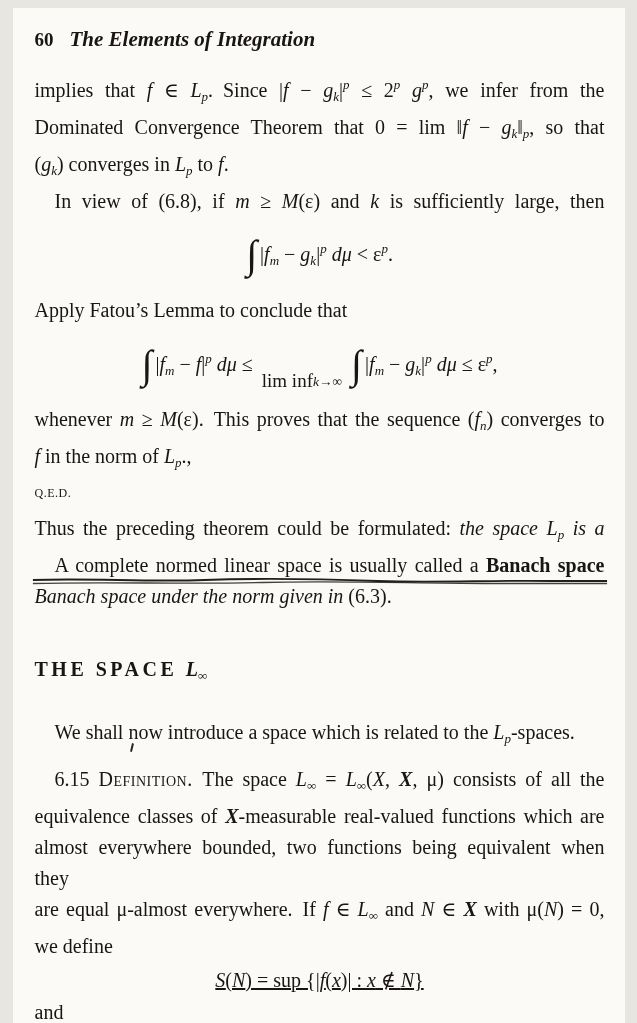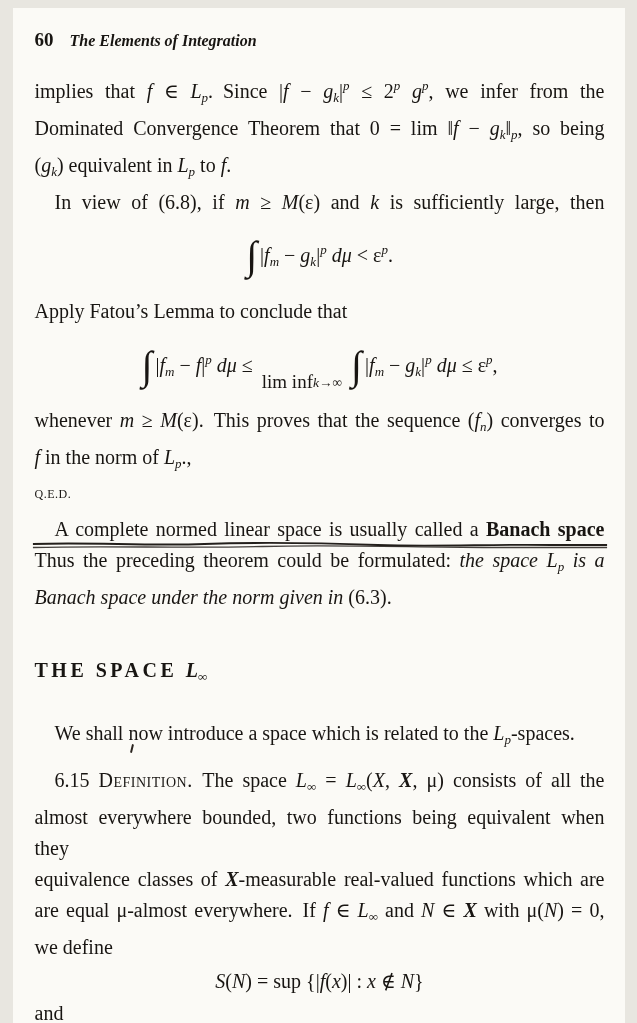--- a/index.html
+++ b/index.html
@@ -18,21 +18,21 @@
     font-size:20px;
     line-height:31px;
     padding:16px 20px 0 22px;
     overflow:hidden;
   }
   .running-head{
     display:flex;align-items:baseline;gap:16px;
     margin-bottom:14px;
   }
   .page-num{font-weight:700;font-size:19px;}
-  .book-title{font-weight:700;font-style:italic;font-size:16px;}
+  .book-title{font-weight:700;font-style:italic;font-size:21px;}
   .line{
     text-align:justify;
     text-align-last:justify;
     white-space:normal;
   }
   .line-last{text-align:left;text-align-last:left;}
   .indent{text-indent:20px;}
   .para{margin:0;}
   .eq{
     text-align:center;text-align-last:center;
@@ -92,22 +92,22 @@
 
 <div class="page">
 
   <div class="running-head">
     <span class="page-num">60</span>
     <span class="book-title">The Elements of Integration</span>
   </div>
 
   <div class="para">
     <div class="line"><span class="r-t">implies that </span><span class="r-i">f</span><span class="r-t"> ∈ </span><span class="r-i">L</span><span class="r-isub">p</span><span class="r-t">. Since |</span><span class="r-i">f</span><span class="r-t"> − </span><span class="r-i">g</span><span class="r-isub">k</span><span class="r-t">|</span><span class="r-isup">p</span><span class="r-t"> ≤ 2</span><span class="r-isup">p</span><span class="r-t"> </span><span class="r-i">g</span><span class="r-isup">p</span><span class="r-t">, we infer from the</span></div>
-    <div class="line"><span class="r-t">Dominated Convergence Theorem that 0 = lim ‖</span><span class="r-i">f</span><span class="r-t"> − </span><span class="r-i">g</span><span class="r-isub">k</span><span class="r-t">‖</span><span class="r-isub">p</span><span class="r-t">, so being</span></div>
-    <div class="line line-last"><span class="r-t">(</span><span class="r-i">g</span><span class="r-isub">k</span><span class="r-t">) equivalent in </span><span class="r-i">L</span><span class="r-isub">p</span><span class="r-t"> to </span><span class="r-i">f</span><span class="r-t">.</span></div>
+    <div class="line"><span class="r-t">Dominated Convergence Theorem that 0 = lim ‖</span><span class="r-i">f</span><span class="r-t"> − </span><span class="r-i">g</span><span class="r-isub">k</span><span class="r-t">‖</span><span class="r-isub">p</span><span class="r-t">, so that</span></div>
+    <div class="line line-last"><span class="r-t">(</span><span class="r-i">g</span><span class="r-isub">k</span><span class="r-t">) converges in </span><span class="r-i">L</span><span class="r-isub">p</span><span class="r-t"> to </span><span class="r-i">f</span><span class="r-t">.</span></div>
   </div>
 
   <div class="para">
     <div class="line indent"><span class="r-t">In view of (6.8), if </span><span class="r-i">m</span><span class="r-t"> ≥ </span><span class="r-i">M</span><span class="r-t">(ε) and </span><span class="r-i">k</span><span class="r-t"> is sufficiently large, then</span></div>
   </div>
 
   <div class="eq"><span class="r-int">∫</span><span class="r-t">|</span><span class="r-i">f</span><span class="r-isub">m</span><span class="r-t"> − </span><span class="r-i">g</span><span class="r-isub">k</span><span class="r-t">|</span><span class="r-isup">p</span><span class="r-t"> </span><span class="r-i">dμ</span><span class="r-t"> &lt; ε</span><span class="r-isup">p</span><span class="r-t">.</span></div>
 
   <div class="para">
     <div class="line line-last"><span class="r-t">Apply Fatou’s Lemma to conclude that</span></div>
@@ -120,47 +120,47 @@
 
   <div class="para">
     <div class="line"><span class="r-t">whenever </span><span class="r-i">m</span><span class="r-t"> ≥ </span><span class="r-i">M</span><span class="r-t">(ε). This proves that the sequence (</span><span class="r-i">f</span><span class="r-isub">n</span><span class="r-t">) converges to</span></div>
     <div class="qed-row">
       <span><span class="r-i">f</span><span class="r-t"> in the norm of </span><span class="r-i">L</span><span class="r-isub">p</span><span class="r-t">.,</span></span>
       <span class="qed">Q.E.D.</span>
     </div>
   </div>
 
   <div class="para mt-sm">
+    <div class="line"><span class="r-t">Thus the preceding theorem could be formulated: </span><span class="r-i">the space </span><span class="r-i">L</span><span class="r-isub">p</span><span class="r-i"> is a</span></div>
     <div class="line indent underlined-line">
       <span><span class="r-t">A complete normed linear space is usually called a </span><span class="r-b">Banach space</span></span>
       <svg class="hand-underline" viewBox="0 0 600 9" preserveAspectRatio="none">
         <path d="M2,3 C60,1 120,5 180,3 S300,2 360,4 S480,3 540,4 L598,4" stroke="#231f1b" stroke-width="1.8" fill="none"></path>
         <path d="M2,6.5 C80,4.5 160,7.5 240,5.5 S400,6.5 470,6.5 L598,6.5" stroke="#231f1b" stroke-width="1.3" fill="none" opacity="0.85"></path>
       </svg>
     </div>
-    <div class="line"><span class="r-t">Thus the preceding theorem could be formulated: </span><span class="r-i">the space </span><span class="r-i">L</span><span class="r-isub">p</span><span class="r-i"> is a</span></div>
     <div class="line line-last"><span class="r-i">Banach space under the norm given in </span><span class="r-t">(6.3).</span></div>
   </div>
 
   <div class="section-heading"><span class="r-bsp">THE SPACE </span><span class="r-bi">L</span><span class="r-bsub">∞</span></div>
 
   <div class="para p-intro">
     <div class="line line-last indent"><span class="r-t">We shall now introduce a space which is related to the </span><span class="r-i">L</span><span class="r-isub">p</span><span class="r-t">-spaces.</span></div>
     <div class="ink-tick"></div>
   </div>
 
   <div class="para sp-def">
     <div class="line indent"><span class="r-t">6.15 </span><span class="r-sc">Definition</span><span class="r-t">. The space </span><span class="r-i">L</span><span class="r-sub">∞</span><span class="r-t"> = </span><span class="r-i">L</span><span class="r-sub">∞</span><span class="r-t">(</span><span class="r-i">X</span><span class="r-t">, </span><span class="r-bi">X</span><span class="r-t">, μ) consists of all the</span></div>
+    <div class="line"><span class="r-t">equivalence classes of </span><span class="r-bi">X</span><span class="r-t">-measurable real-valued functions which are</span></div>
     <div class="line"><span class="r-t">almost everywhere bounded, two functions being equivalent when they</span></div>
-    <div class="line"><span class="r-t">equivalence classes of </span><span class="r-bi">X</span><span class="r-t">-measurable real-valued functions which are</span></div>
     <div class="line"><span class="r-t">are equal μ-almost everywhere. If </span><span class="r-i">f</span><span class="r-t"> ∈ </span><span class="r-i">L</span><span class="r-sub">∞</span><span class="r-t"> and </span><span class="r-i">N</span><span class="r-t"> ∈ </span><span class="r-bi">X</span><span class="r-t"> with μ(</span><span class="r-i">N</span><span class="r-t">) = 0,</span></div>
     <div class="line line-last"><span class="r-t">we define</span></div>
   </div>
 
-  <div class="eq" style="margin:2px 0 0 0;line-height:33px;"><span class="r-i">S</span><span class="r-t">(</span><span class="r-i">N</span><span class="r-t">) = sup {|</span><span class="r-i">f</span><span class="r-t">(</span><span class="r-i">x</span><span class="r-t">)| : </span><span class="r-i">x</span><span class="r-t"> ∉ </span><span class="r-i">N</span><span class="r-t">}</span></div>
+  <div class="eq" style="margin:2px 0 0 0;line-height:33px;text-decoration:underline;"><span class="r-i">S</span><span class="r-t">(</span><span class="r-i">N</span><span class="r-t">) = sup {|</span><span class="r-i">f</span><span class="r-t">(</span><span class="r-i">x</span><span class="r-t">)| : </span><span class="r-i">x</span><span class="r-t"> ∉ </span><span class="r-i">N</span><span class="r-t">}</span></div>
 
   <div class="para">
     <div class="line line-last"><span class="r-t">and</span></div>
   </div>
 
   <div class="eq eq-numbered" style="margin:10px 0 6px 0;line-height:33px;">
     <span class="eq-label">(6.10)</span>
     <span><span class="r-t">‖</span><span class="r-i">f</span><span class="r-t">‖</span><span class="r-sub">∞</span><span class="r-t"> = inf {</span><span class="r-i">S</span><span class="r-t">(</span><span class="r-i">N</span><span class="r-t">) : </span><span class="r-i">N</span><span class="r-t"> ∈ </span><span class="r-bi">X</span><span class="r-t">, μ(</span><span class="r-i">N</span><span class="r-t">) = 0}.</span></span>
   </div>
 

